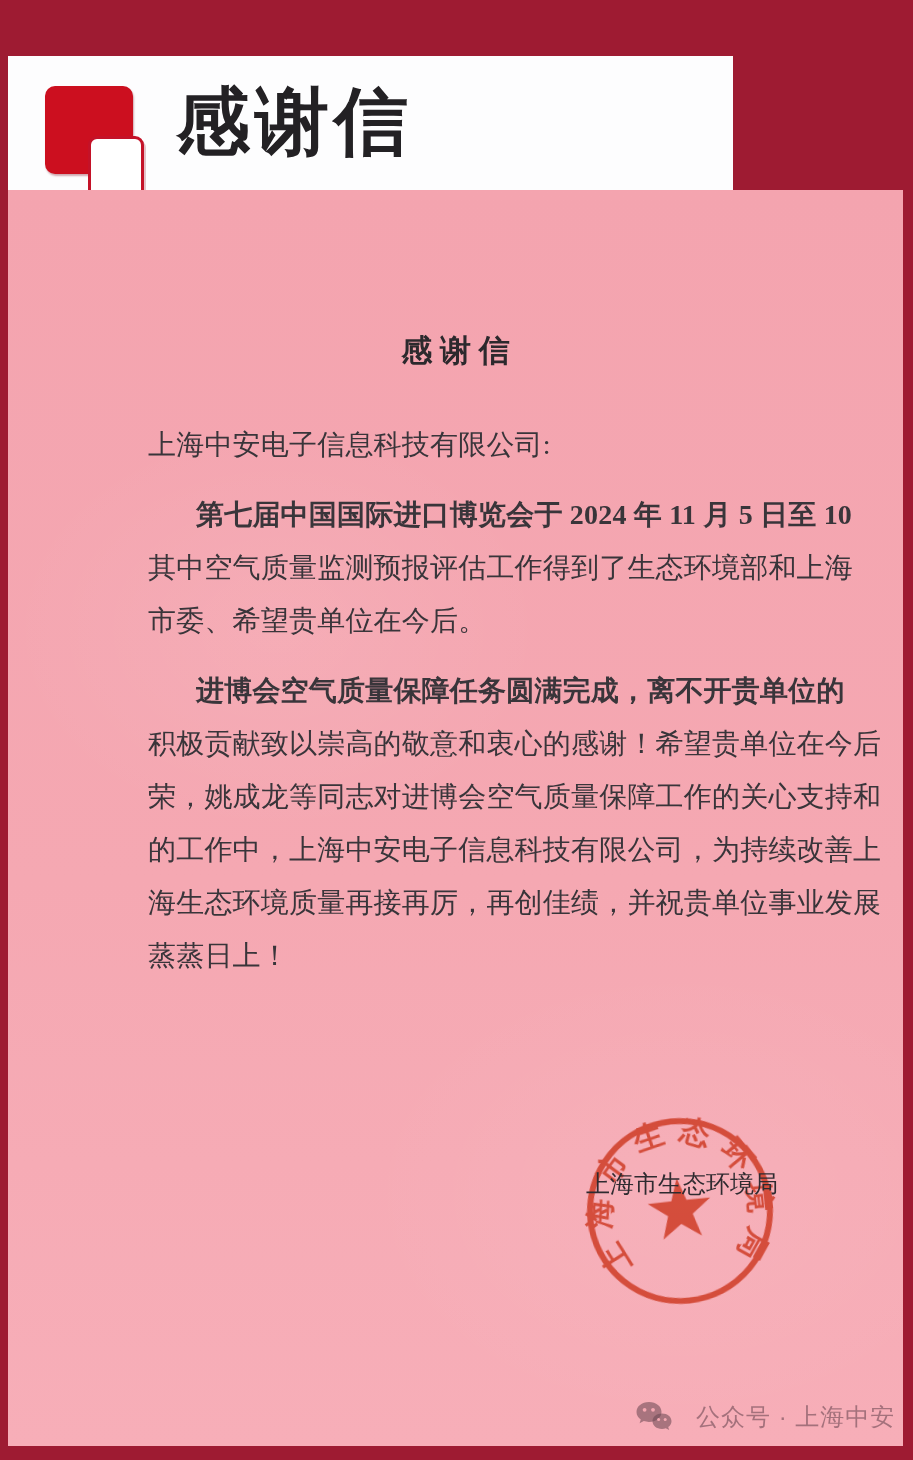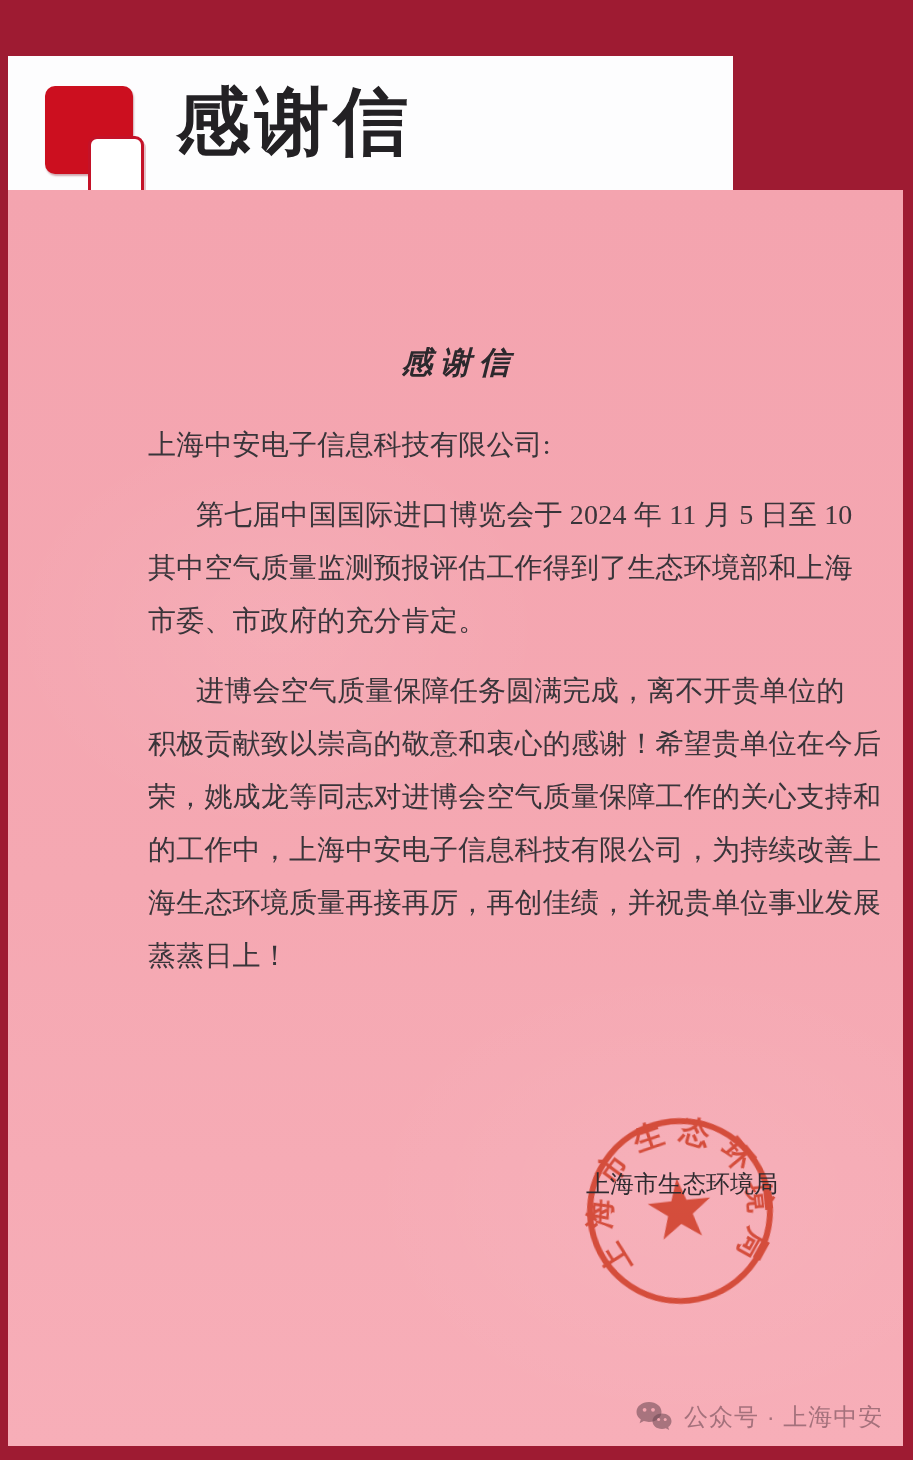--- a/index.html
+++ b/index.html
@@ -54,40 +54,39 @@
     position: absolute; left: 8px; top: 190px;
     width: 895px; height: 1256px;
     background:
       radial-gradient(ellipse 420px 320px at 30% 35%, rgba(255,255,255,0.07), transparent 65%),
       radial-gradient(ellipse 500px 360px at 75% 80%, rgba(255,255,255,0.06), transparent 65%),
       linear-gradient(180deg, #f4a4af 0%, #f5a8b2 55%, #f7aeb8 100%);
     color: #39353a;
   }
 
   .letter-title {
-    position: absolute; left: 0; top: 152px; width: 100%;
+    position: absolute; left: 0; top: 140px; width: 100%;
     text-align: center;
     font-size: 31px; font-weight: 700;
     color: #2c292d;
-    font-style: italic;
   }
 
   .letter-lines {
     position: absolute; left: 140px; top: 228px;
     width: 640px;
   }
   .letter-lines .line {
     font-size: 28px;
     line-height: 53px;
     height: 53px;
     white-space: pre;
     letter-spacing: 0.2px;
   }
   .letter-lines .line.indent { padding-left: 48px; }
-  .letter-lines .line.gap { margin-top: 17px; }
+  .letter-lines .line.gap { margin-top: 17px; font-weight: bold; }
 
   .signature {
     position: absolute; left: 578px; top: 978px;
     font-size: 24px; color: #2f2b30; white-space: pre;
     z-index: 3;
   }
   .sig-date {
     position: absolute; left: 568px; top: 1044px;
     font-size: 24px; color: #2f2b30; white-space: pre;
     z-index: 3;
@@ -100,21 +99,21 @@
     z-index: 2;
     opacity: 0.82;
     mix-blend-mode: multiply;
     transform: rotate(-6deg);
     filter: blur(0.3px);
   }
 
   
   .watermark {
     position: absolute; left: 627px; top: 1210px;
-    display: flex; align-items: center; gap: 12px;
+    display: flex; align-items: center; gap: 24px;
     z-index: 4;
   }
   .watermark .wm-text {
     font-family: "Liberation Sans", "DejaVu Sans", sans-serif;
     font-size: 24px;
     letter-spacing: 1px;
     color: rgba(97, 64, 74, 0.55);
     white-space: pre;
   }
 </style>
@@ -136,21 +135,21 @@
 
     <div class="letter-lines">
 
         <div class="line">上海中安电子信息科技有限公司:</div>
 
         <div class="line indent gap">第七届中国国际进口博览会于 2024 年 11 月 5 日至 10</div>
 
 
         <div class="line">其中空气质量监测预报评估工作得到了生态环境部和上海</div>
 
-        <div class="line">市委、市政府的充分肯定。</div>
+        <div class="line">市委、希望贵单位在今后。</div>
 
         <div class="line indent gap">进博会空气质量保障任务圆满完成，离不开贵单位的</div>
 
 
         <div class="line">积极贡献致以崇高的敬意和衷心的感谢！希望贵单位在今后</div>
 
         <div class="line">荣，姚成龙等同志对进博会空气质量保障工作的关心支持和</div>
 
         <div class="line">的工作中，上海中安电子信息科技有限公司，为持续改善上</div>
 

